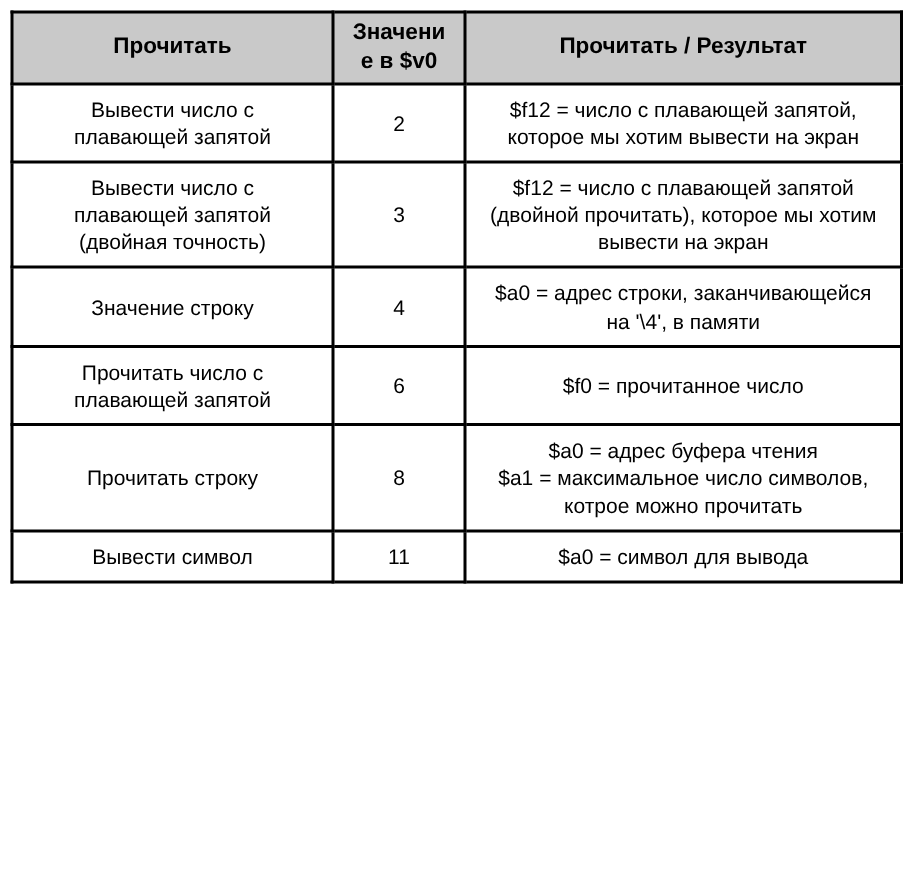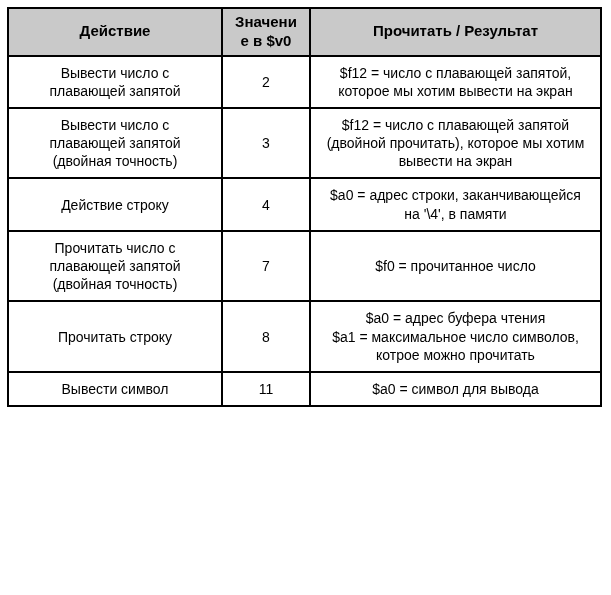--- a/index.html
+++ b/index.html
@@ -51,44 +51,44 @@
 <body>
 
 <table class="syscall">
   <colgroup>
     <col class="c-action">
     <col class="c-value">
     <col class="c-result">
   </colgroup>
   <thead>
     <tr>
-      <th>Действие</th>
+      <th>Прочитать</th>
       <th>Значение в  $v0</th>
       <th>Прочитать / Результат</th>
     </tr>
   </thead>
   <tbody>
     <tr>
       <td class="action-cell">Вывести число с плавающей запятой</td>
       <td class="value-cell">2</td>
       <td class="result-cell">$f12 = число с плавающей запятой, которое мы хотим вывести на экран</td>
     </tr>
     <tr>
       <td class="action-cell">Вывести число с плавающей запятой (двойная точность)</td>
       <td class="value-cell">3</td>
       <td class="result-cell">$f12 = число с плавающей запятой (двойной прочитать), которое мы хотим вывести на экран</td>
     </tr>
     <tr>
-      <td class="action-cell">Действие строку</td>
+      <td class="action-cell">Значение строку</td>
       <td class="value-cell">4</td>
       <td class="result-cell">$a0 = адрес строки, заканчивающейся на '\4', в памяти</td>
     </tr>
     <tr>
-      <td class="action-cell">Прочитать число с плавающей запятой (двойная точность)</td>
-      <td class="value-cell">7</td>
+      <td class="action-cell">Прочитать число с плавающей запятой</td>
+      <td class="value-cell">6</td>
       <td class="result-cell">$f0 = прочитанное число</td>
     </tr>
     <tr>
       <td class="action-cell">Прочитать строку</td>
       <td class="value-cell">8</td>
       <td class="result-cell">$a0 = адрес буфера чтения
 $a1 = максимальное число символов, котрое можно прочитать</td>
     </tr>
     <tr>
       <td class="action-cell">Вывести символ</td>

